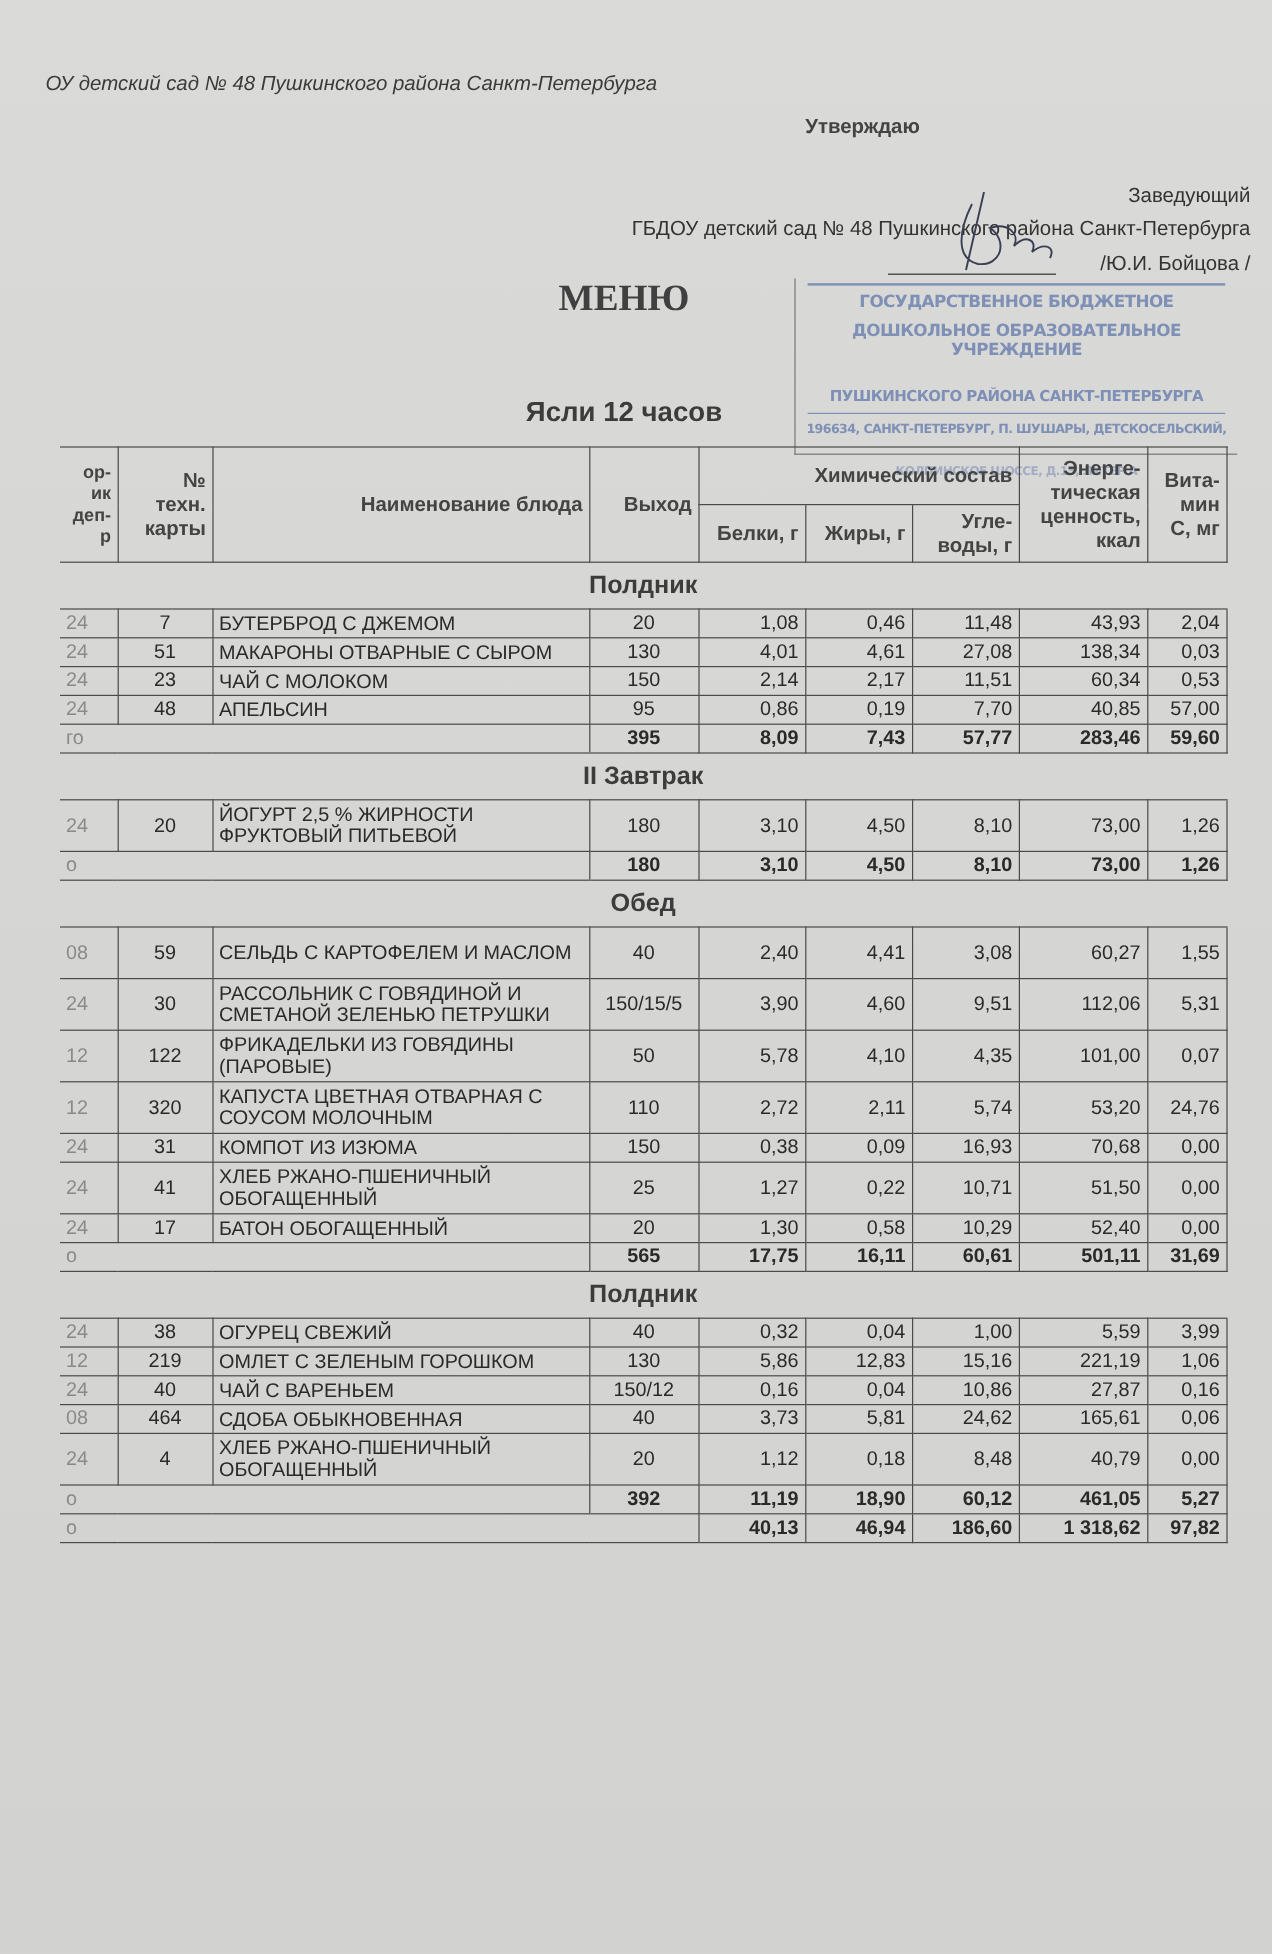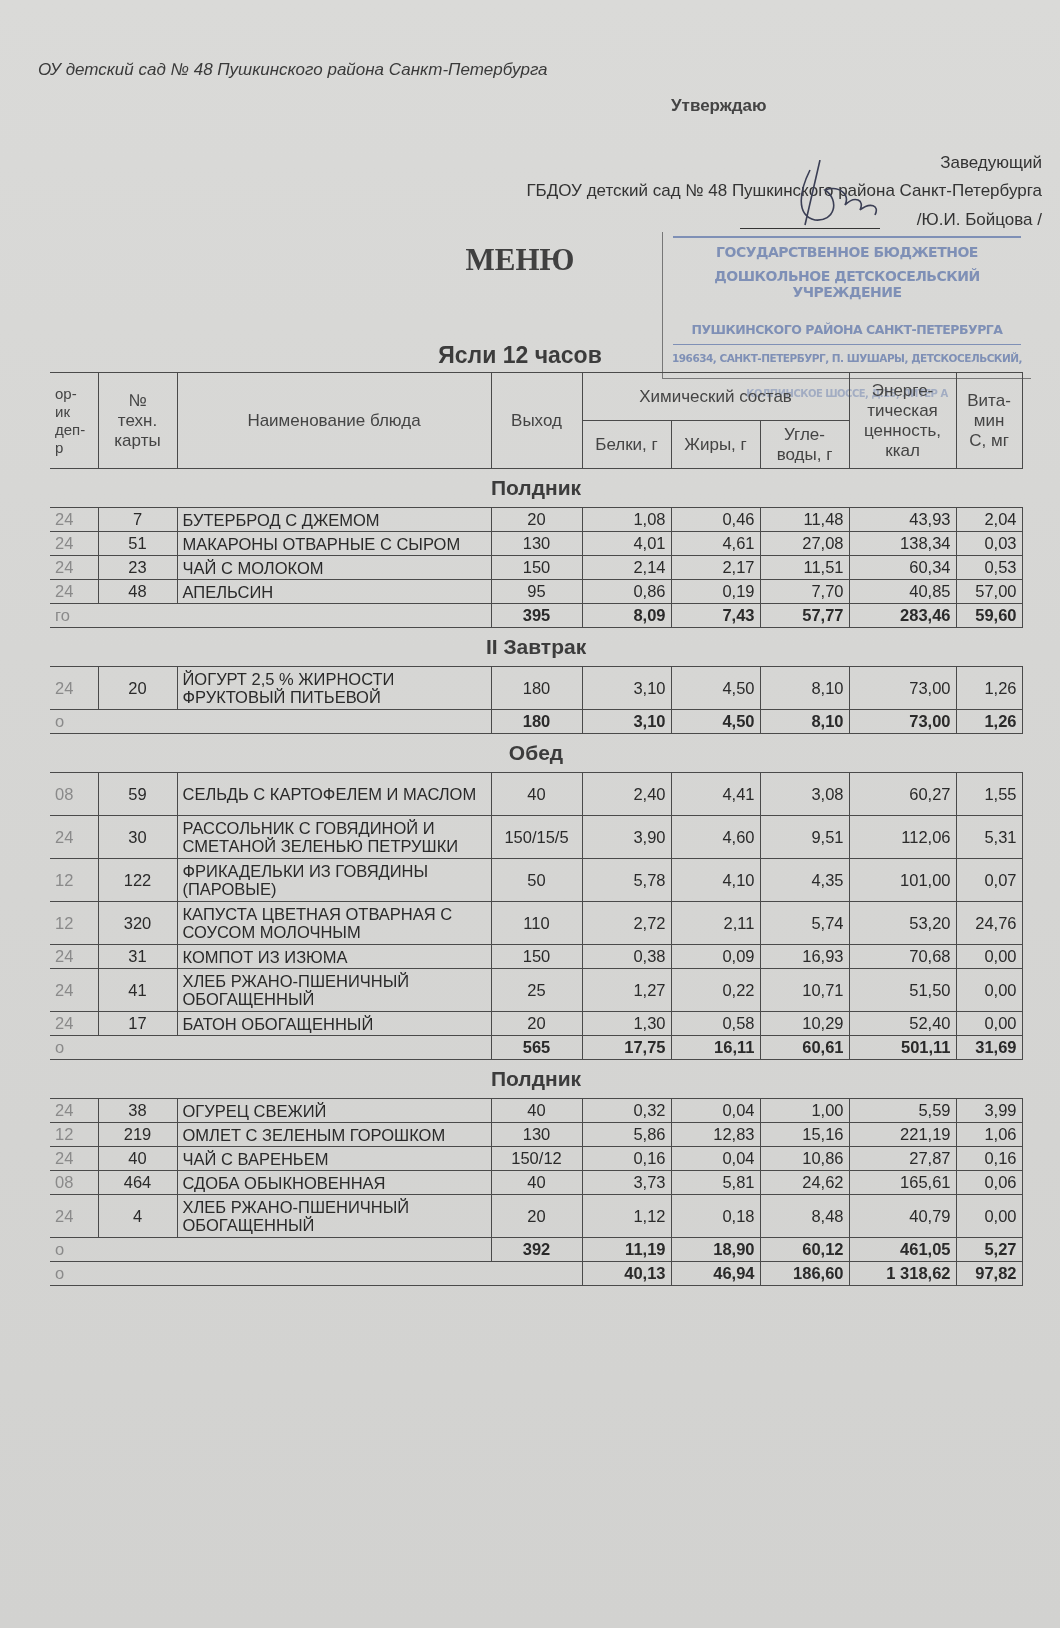--- a/index.html
+++ b/index.html
@@ -5,30 +5,30 @@
   html,body{margin:0;padding:0;}
   body{width:1060px;height:1628px;background:#d3d3d1;overflow:hidden;position:relative;font-family:"Liberation Sans",sans-serif;color:#2a2a2a;}
   .page{position:absolute;left:0;top:0;width:1060px;height:1628px;background:linear-gradient(180deg,#dadad8 0%,#d6d6d4 40%,#d2d2d0 100%);padding-left:27px;}
   .org-top{position:absolute;left:38px;top:60px;font-size:17px;font-style:italic;color:#3a3a3a;}
   .approve{position:absolute;left:671px;top:96px;font-size:17px;font-weight:bold;color:#444;}
   .head-title{position:absolute;right:45px;top:153px;font-size:17px;color:#333;text-align:right;}
   .head-org{position:absolute;right:45px;top:181px;font-size:17px;color:#333;text-align:right;}
   .sign-line{position:absolute;left:740px;top:228px;width:140px;border-top:1px solid #333;}
   .sign-name{position:absolute;right:45px;top:210px;font-size:17px;color:#333;}
   .signature{position:absolute;left:780px;top:160px;width:120px;height:70px;}
-  .t-center{position:absolute;left:360px;width:320px;text-align:center;margin-top:12px;}
+  .t-center{position:absolute;left:360px;width:320px;text-align:center;}
   .menu-h{top:230px;font-family:"Liberation Serif",serif;font-weight:bold;font-size:31px;color:#404040;}
   .menu-date{top:274px;font-weight:bold;font-size:20px;color:#3c3c3c;}
   .menu-group{top:330px;font-weight:bold;font-size:23px;color:#3c3c3c;}
   .stamp{position:absolute;left:662px;top:232px;width:368px;height:146px;border-left:1px solid #777;border-bottom:1px solid #777;color:#7f90b6;text-align:center;font-family:"DejaVu Sans",sans-serif;font-weight:bold;letter-spacing:-0.5px;}
   .stamp .ln{position:absolute;left:0;right:0;}
   .stamp .rule{position:absolute;left:10px;right:10px;border-top:2px solid #7f90b6;}
   table.menu{position:absolute;left:50px;top:372px;width:968px;border-collapse:collapse;table-layout:fixed;font-size:16.5px;}
   table.menu td,table.menu th{border:1.5px solid #4a4a4a;padding:0 5px;overflow:hidden;white-space:nowrap;}
-  table.menu th{font-weight:normal;color:#444;font-size:17px;line-height:20px;}
+  table.menu th{font-weight:bold;color:#444;font-size:17px;line-height:20px;text-align:right;}
   .num{text-align:right;}
   .ctr{text-align:center;}
   .name{text-align:left;line-height:18px;white-space:normal !important;}
   .first{border-left:none !important;color:#8a8a8a;text-align:left;}
   .section td{border-left:none !important;border-right:none !important;text-align:center;font-weight:bold;font-size:21px;color:#3c3c3c;height:38px;}
   .total td{font-weight:bold;}
   .total .lbl{border-right:none !important;color:#8a8a8a;font-weight:normal;margin-top:45px;}
   tr.r1 td{height:23px;}
   tr.r2 td{height:42px;}
   tr.rt td{height:23px;}
@@ -44,21 +44,21 @@
   <div class="head-org">ГБДОУ детский сад № 48 Пушкинского района Санкт-Петербурга</div>
   <div class="sign-line"></div>
   <div class="sign-name">/Ю.И. Бойцова /</div>
   <svg class="signature" viewBox="0 0 120 70">
     <path d="M30 10 C20 30, 15 55, 35 60 C55 62, 60 40, 45 30 C60 25, 70 35, 65 45 C75 35, 85 40, 80 50 C90 42, 100 45, 95 55 M40 0 L25 65" fill="none" stroke="#3b3f55" stroke-width="1.6"></path>
   </svg>
 
   <div class="stamp">
     <div class="rule" style="top:4px;"></div>
     <div class="ln" style="top:12px;font-size:14px;">ГОСУДАРСТВЕННОЕ БЮДЖЕТНОЕ</div>
-    <div class="ln" style="top:36px;font-size:14px;">ДОШКОЛЬНОЕ ДЕТСКОСЕЛЬСКИЙ УЧРЕЖДЕНИЕ</div>
+    <div class="ln" style="top:36px;font-size:14px;">ДОШКОЛЬНОЕ ОБРАЗОВАТЕЛЬНОЕ УЧРЕЖДЕНИЕ</div>
     <div class="ln" style="top:90px;font-size:12.5px;">ПУШКИНСКОГО РАЙОНА САНКТ-ПЕТЕРБУРГА</div>
     <div class="rule" style="top:112px;border-top-width:1px;"></div>
     <div class="ln" style="top:120px;font-size:10.5px;">196634, САНКТ-ПЕТЕРБУРГ, П. ШУШАРЫ, ДЕТСКОСЕЛЬСКИЙ,</div>
     <div class="ln" style="top:124px;font-size:10px;opacity:.6;margin-top:32px;">КОЛПИНСКОЕ ШОССЕ, Д.15, ЛИТЕР А</div>
   </div>
 
   <div class="t-center menu-h">МЕНЮ</div>
   <div class="t-center menu-group">Ясли 12 часов</div>
 
   <table class="menu">

